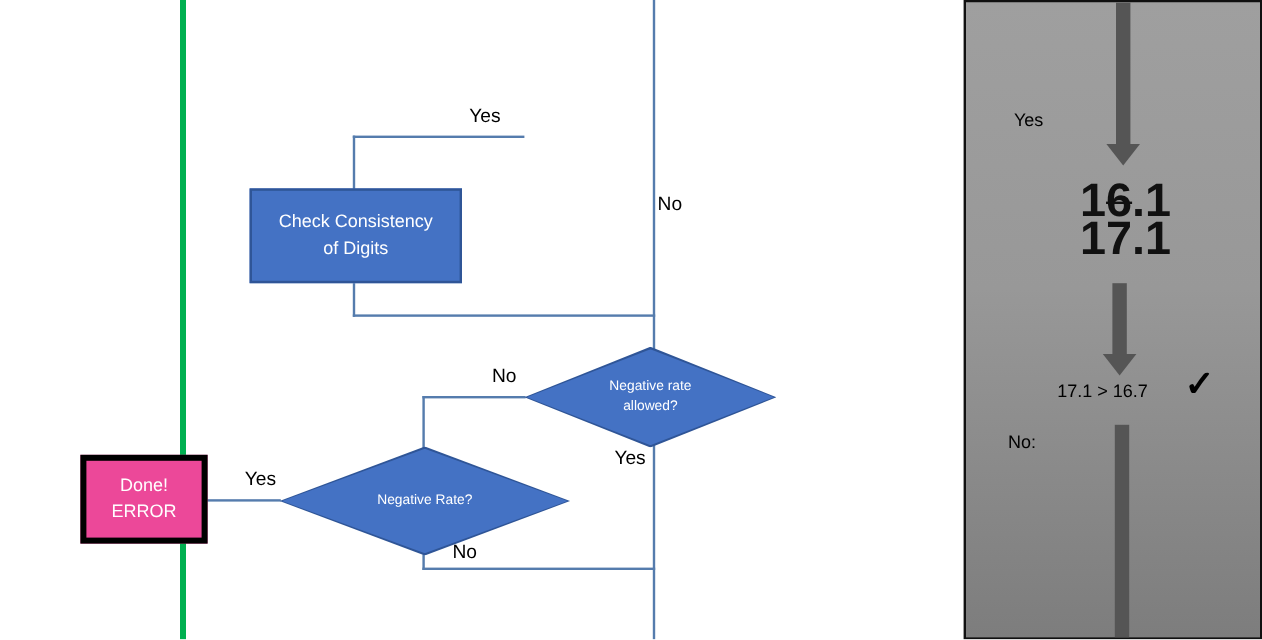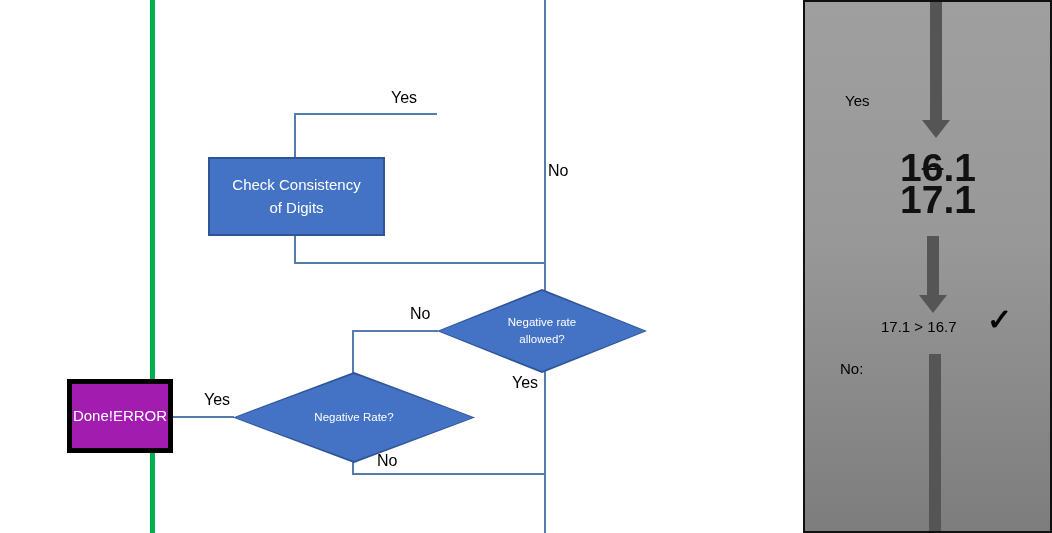--- a/index.html
+++ b/index.html
@@ -19,22 +19,22 @@
   .diamond .shape-fill{position:absolute;inset:2px;background:#4472C4;
     clip-path:polygon(50% 0,100% 50%,50% 100%,0 50%);}
   .diamond .txt{position:absolute;inset:0;display:flex;flex-direction:column;
     align-items:center;justify-content:center;color:#fff;font-size:11.5px;
     line-height:1.45;text-align:center;}
   .procbox{position:absolute;left:208px;top:157px;width:177px;height:79px;
     background:#4472C4;border:2px solid #2F5597;box-sizing:border-box;
     display:flex;flex-direction:column;align-items:center;justify-content:center;
     color:#ffffff;font-size:15px;line-height:1.5;text-align:center;}
   .donebox{position:absolute;left:67px;top:379px;width:106px;height:74px;
-    background:#a21caf;border:5px solid #000;box-sizing:border-box;
-    display:flex;flex-direction:row;align-items:center;justify-content:center;
+    background:#ec4899;border:5px solid #000;box-sizing:border-box;
+    display:flex;flex-direction:column;align-items:center;justify-content:center;
     color:#fff;font-size:15px;line-height:1.5;text-align:center;}
   
   .panel{position:absolute;left:803px;top:0;width:249px;height:533px;
     box-sizing:border-box;border:2px solid #101010;overflow:hidden;
     background:linear-gradient(180deg,#9F9F9F 0%,#989898 45%,#7D7D7D 100%);}
   .shaft{position:absolute;width:12px;background:#555555;}
   .ahead{position:absolute;width:0;height:0;border-left:14px solid transparent;
     border-right:14px solid transparent;border-top:18px solid #555555;}
   .panel .plabel{position:absolute;font-size:15px;color:#000;white-space:nowrap;}
   .conv{position:absolute;left:0px;top:163px;width:92px;text-align:center;

